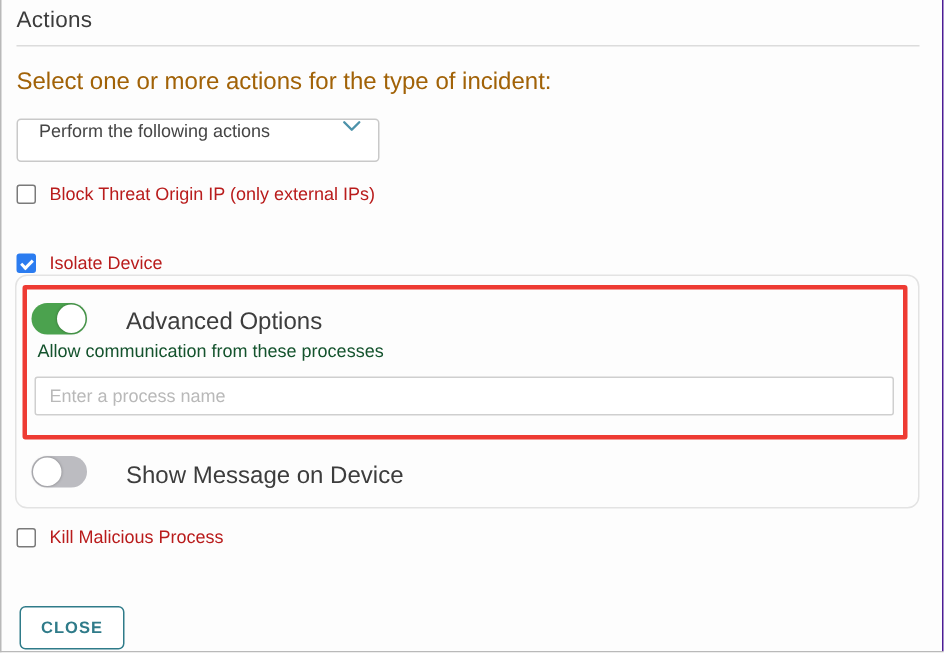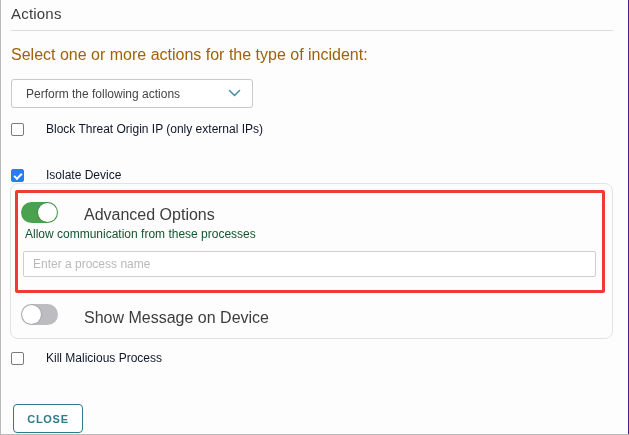--- a/index.html
+++ b/index.html
@@ -12,37 +12,37 @@
   }
 
   .title { position:absolute; left:10px; top:5px; font-size:15px; color:#3c3c3c; letter-spacing:.2px; }
   .divider { position:absolute; left:10px; top:30px; width:602px; height:1px; background:#dcdcdc; }
 
   .select-label { position:absolute; left:10px; top:46px; font-size:16px; color:#a16207; }
 
   .dropdown {
     position:absolute; left:10px; top:79px; width:242px; height:29px; box-sizing:border-box;
     background:#fff; border:1px solid #c9c9c9; border-radius:3px;
-    display:flex; align-items:center; justify-content:space-between;
+    display:flex; justify-content:space-between;
     padding:0 11px 0 14px; cursor:pointer;
   }
   .dropdown-value { font-size:12px; color:#454545; }
   .chevron { width:13px; height:9px; display:block; }
 
   .check-row { position:absolute; left:10px; display:flex; align-items:center; height:16px; }
   .check-row .cb {
     width:13px; height:13px; box-sizing:border-box; border:1px solid #7a7a7a; border-radius:2px;
     background:#fff; position:relative; flex:0 0 auto; cursor:pointer;
   }
   .check-row .cb.checked { background:#2b7cf0; border-color:#2b7cf0; }
   .check-row .cb.checked::after {
     content:""; position:absolute; left:2px; top:3px; width:6px; height:3px;
     border-left:2px solid #fff; border-bottom:2px solid #fff; transform:rotate(-45deg);
   }
-  .check-row .cb-label { margin-left:22px; font-size:12px; color:#0f172a; }
+  .check-row .cb-label { margin-left:9px; font-size:12px; color:#b91c1c; }
 
   .options-card {
     position:absolute; left:9px; top:183px; width:603px; height:156px; box-sizing:border-box;
     border:1px solid #e3e3e3; border-radius:8px; background:#fdfdfd;
   }
   .highlight-box {
     position:absolute; left:14px; top:190px; width:590px; height:103px; box-sizing:border-box;
     border:3px solid #ee3b33; border-radius:2px; pointer-events:none;
   }
 

